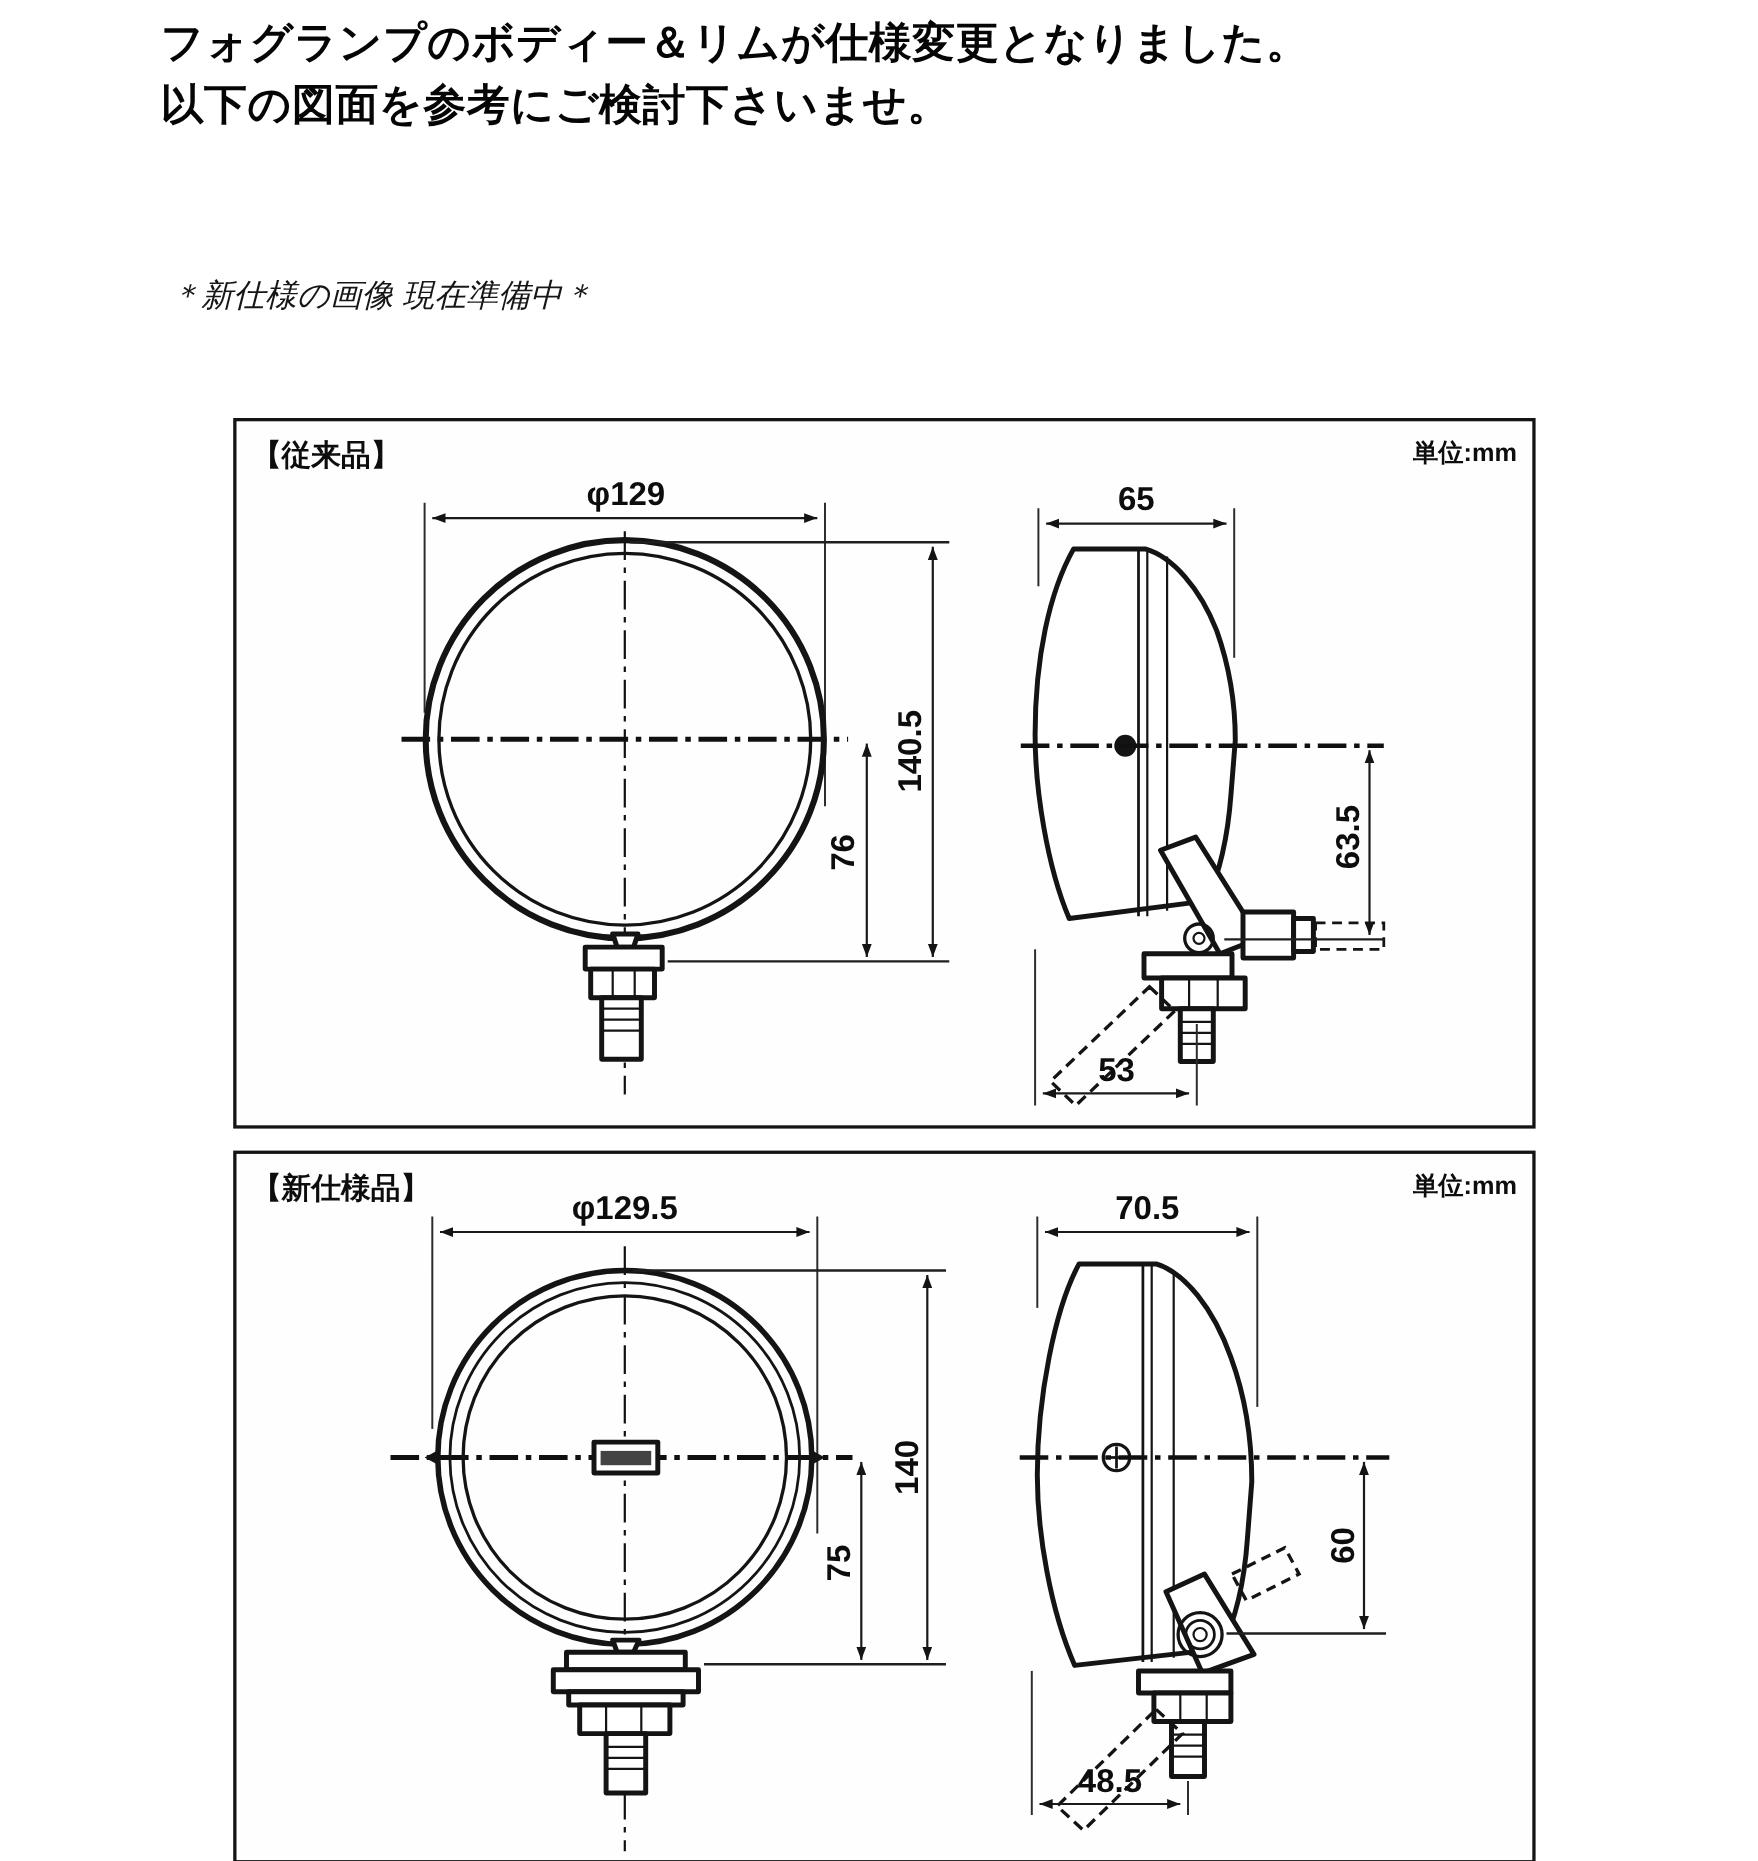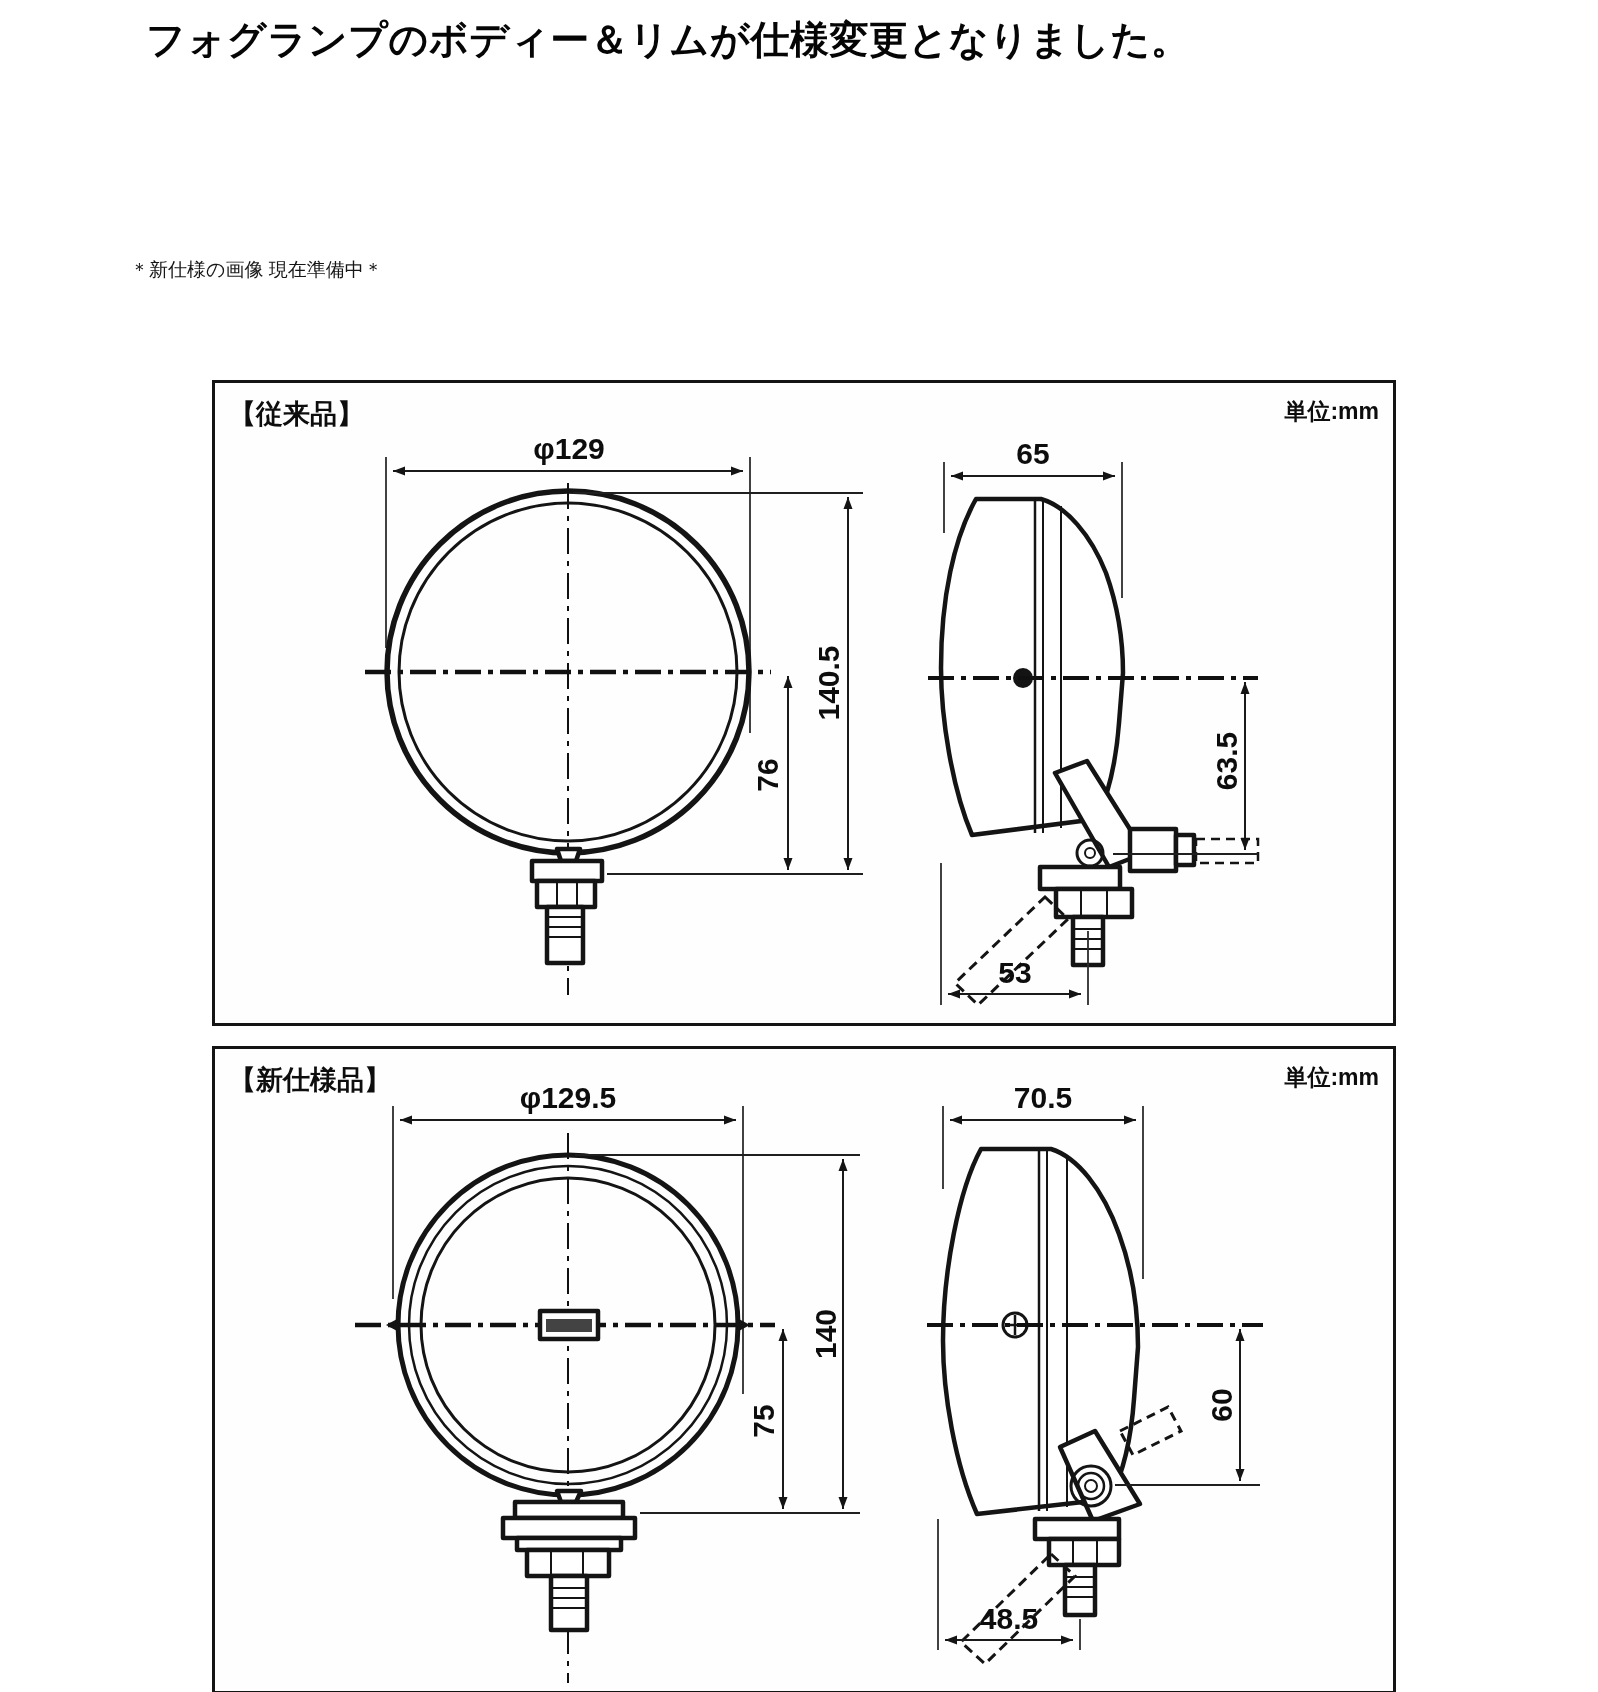--- a/index.html
+++ b/index.html
@@ -7,22 +7,22 @@
     width:1598px;height:1692px;position:relative;
     background:#ffffff;overflow:hidden;
     font-family:"Liberation Sans",sans-serif;color:#000;
   }
   .headline{
     position:absolute;left:146px;top:12px;width:1400px;
     font-size:39px;font-weight:700;line-height:56px;letter-spacing:0.5px;
     color:#050505;
   }
   .subnote{
-    position:absolute;left:130px;top:246px;width:1400px;
-    font-size:19px;font-weight:400;line-height:47px;color:#161616;
+    position:absolute;left:154px;top:246px;width:1400px;
+    font-size:29px;font-weight:400;line-height:47px;color:#161616;font-style:italic;
   }
   .panel{
     position:absolute;left:212px;width:1178px;
     border:3px solid #141414;background:#fefefe;box-sizing:content-box;text-align:center;
   }
   .panel-1{top:380px;height:640px;}
   .panel-2{top:1046px;height:642px;}
   .panel svg{display:block;width:100%;height:100%;}
 
   
@@ -35,20 +35,21 @@
   .dt{font:bold 30px "Liberation Sans",sans-serif;fill:#0d0d0d;text-anchor:middle;}
   .pt{font:bold 27px "Liberation Sans",sans-serif;fill:#0d0d0d;}
   .ut{font:bold 23px "Liberation Sans",sans-serif;fill:#0d0d0d;text-anchor:end;}
   .arrow{fill:#141414;}
 </style>
 </head>
 <body>
 
 <div class="headline">
   <div>フォグランプのボディー＆リムが仕様変更となりました。</div>
+  <div>以下の図面を参考にご検討下さいませ。</div>
 </div>
 <div class="subnote">
   <div>＊新仕様の画像 現在準備中＊</div>
 </div>
 
 <div class="panel panel-1">
 <svg viewBox="0 0 1178 640">
   <defs>
     <marker id="a1" markerWidth="14" markerHeight="12" refX="12" refY="5" orient="auto-start-reverse" markerUnits="userSpaceOnUse">
       <path class="arrow" d="M0,0.5 L12,5 L0,9.5 Z"></path>

